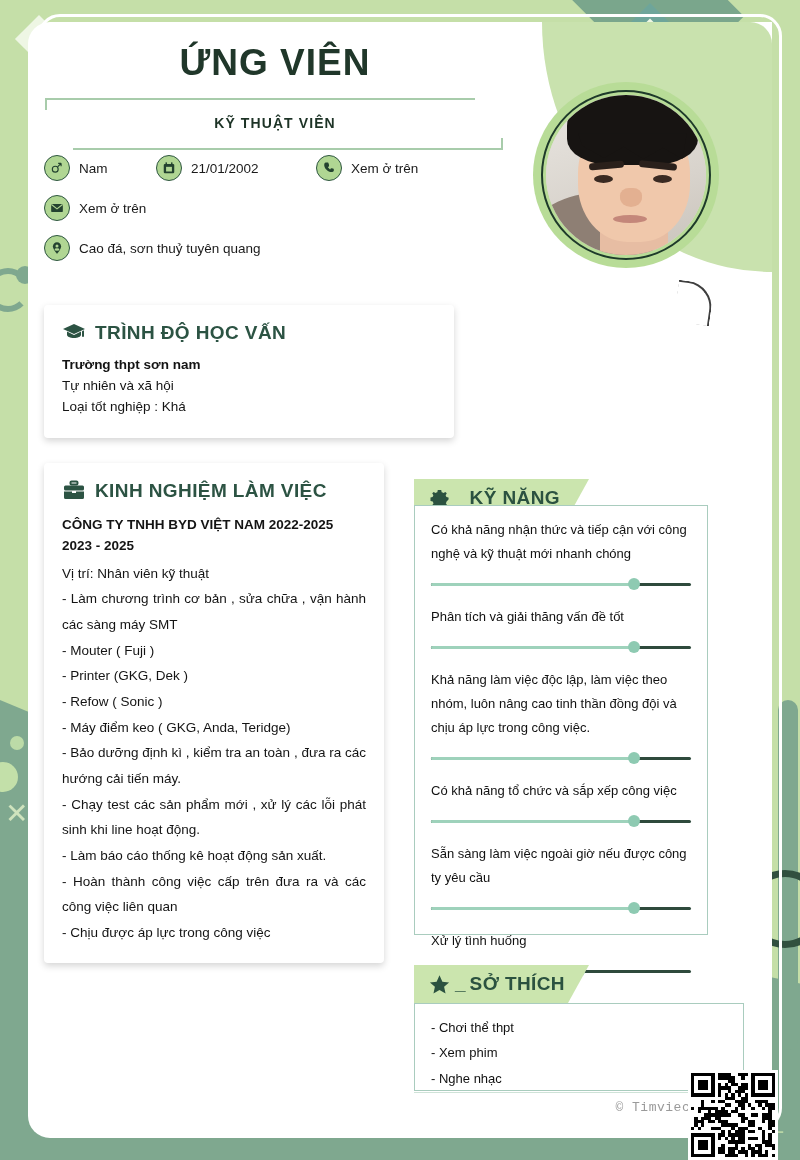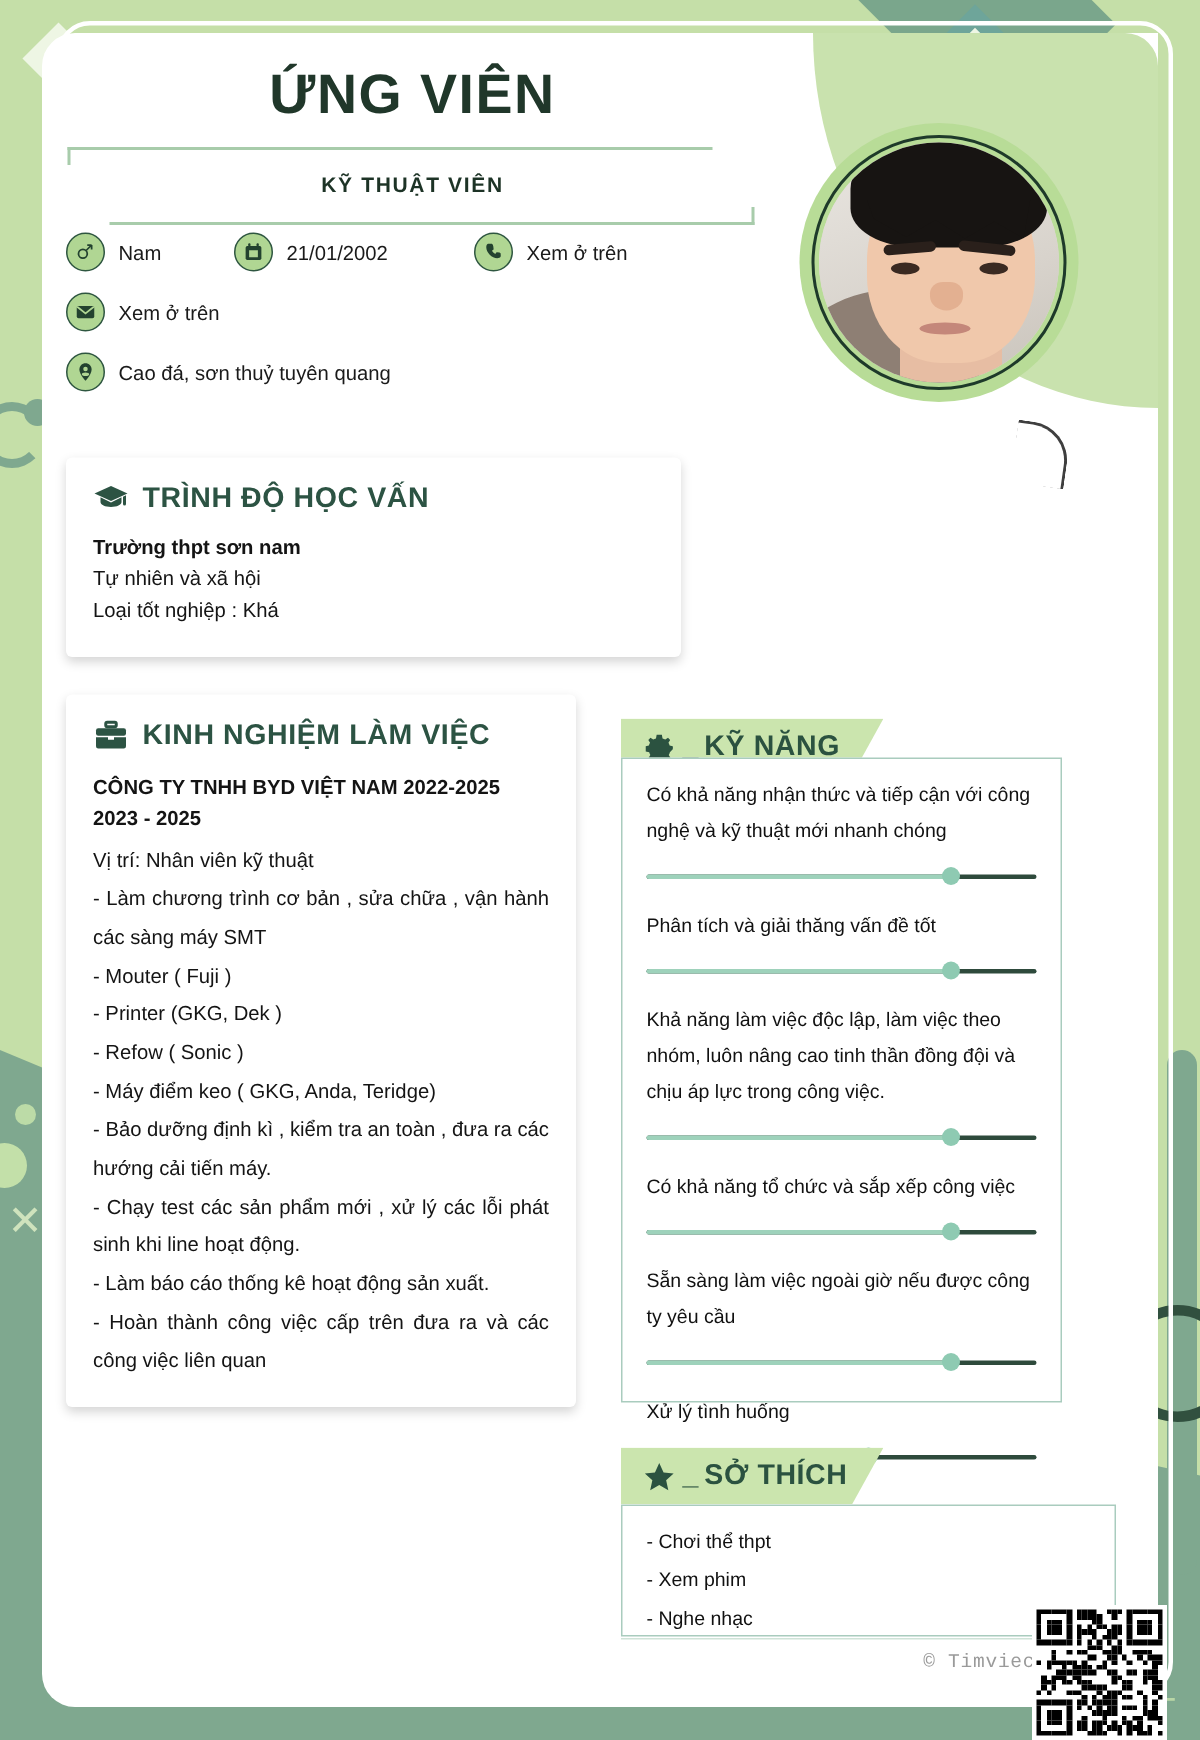--- a/index.html
+++ b/index.html
@@ -474,20 +474,21 @@
     <div class="exp-line">Vị trí: Nhân viên kỹ thuật</div>
     <div class="exp-line"> - Làm chương trình cơ bản , sửa chữa , vận hành các sàng máy SMT</div>
     <div class="exp-line">- Mouter ( Fuji )</div>
     <div class="exp-line">- Printer (GKG, Dek )</div>
     <div class="exp-line">- Refow ( Sonic )</div>
     <div class="exp-line">- Máy điểm keo ( GKG, Anda, Teridge)</div>
     <div class="exp-line">- Bảo dưỡng định kì , kiểm tra an toàn , đưa ra các hướng cải tiến máy.</div>
     <div class="exp-line">- Chạy test các sản phẩm mới , xử lý các lỗi phát sinh khi line hoạt động.</div>
     <div class="exp-line">- Làm báo cáo thống kê hoạt động sản xuất.</div>
     <div class="exp-line">- Hoàn thành công việc cấp trên đưa ra và các công việc liên quan</div>
+    <div class="exp-line">- Chịu được áp lực trong công việc</div>
   </div>
 
   <div class="bubble-tail"></div>
 
   <div class="sec-banner skills-banner">
     <svg viewBox="0 0 24 24">
         <path d="M12 8.2a3.8 3.8 0 1 0 0 7.6 3.8 3.8 0 0 0 0-7.6zm9.4 4.9.1-1.1-.1-1.1-2.2-.5a7.2 7.2 0 0 0-.8-1.9l1.2-1.9-1.5-1.5-1.9 1.2a7.2 7.2 0 0 0-1.9-.8L13.8 3h-3.6l-.5 2.5a7.2 7.2 0 0 0-1.9.8L5.9 5.1 4.4 6.6l1.2 1.9a7.2 7.2 0 0 0-.8 1.9L2.6 11v3.6l2.4.5c.2.7.5 1.3.8 1.9l-1.2 1.9 1.5 1.5 1.9-1.2c.6.4 1.2.6 1.9.8l.5 2.4h3.6l.5-2.4c.7-.2 1.3-.5 1.9-.8l1.9 1.2 1.5-1.5-1.2-1.9c.4-.6.6-1.2.8-1.9z"></path>
       </svg>
     <span class="sec-underscore">_</span>
     <span class="sec-title">KỸ NĂNG</span>

